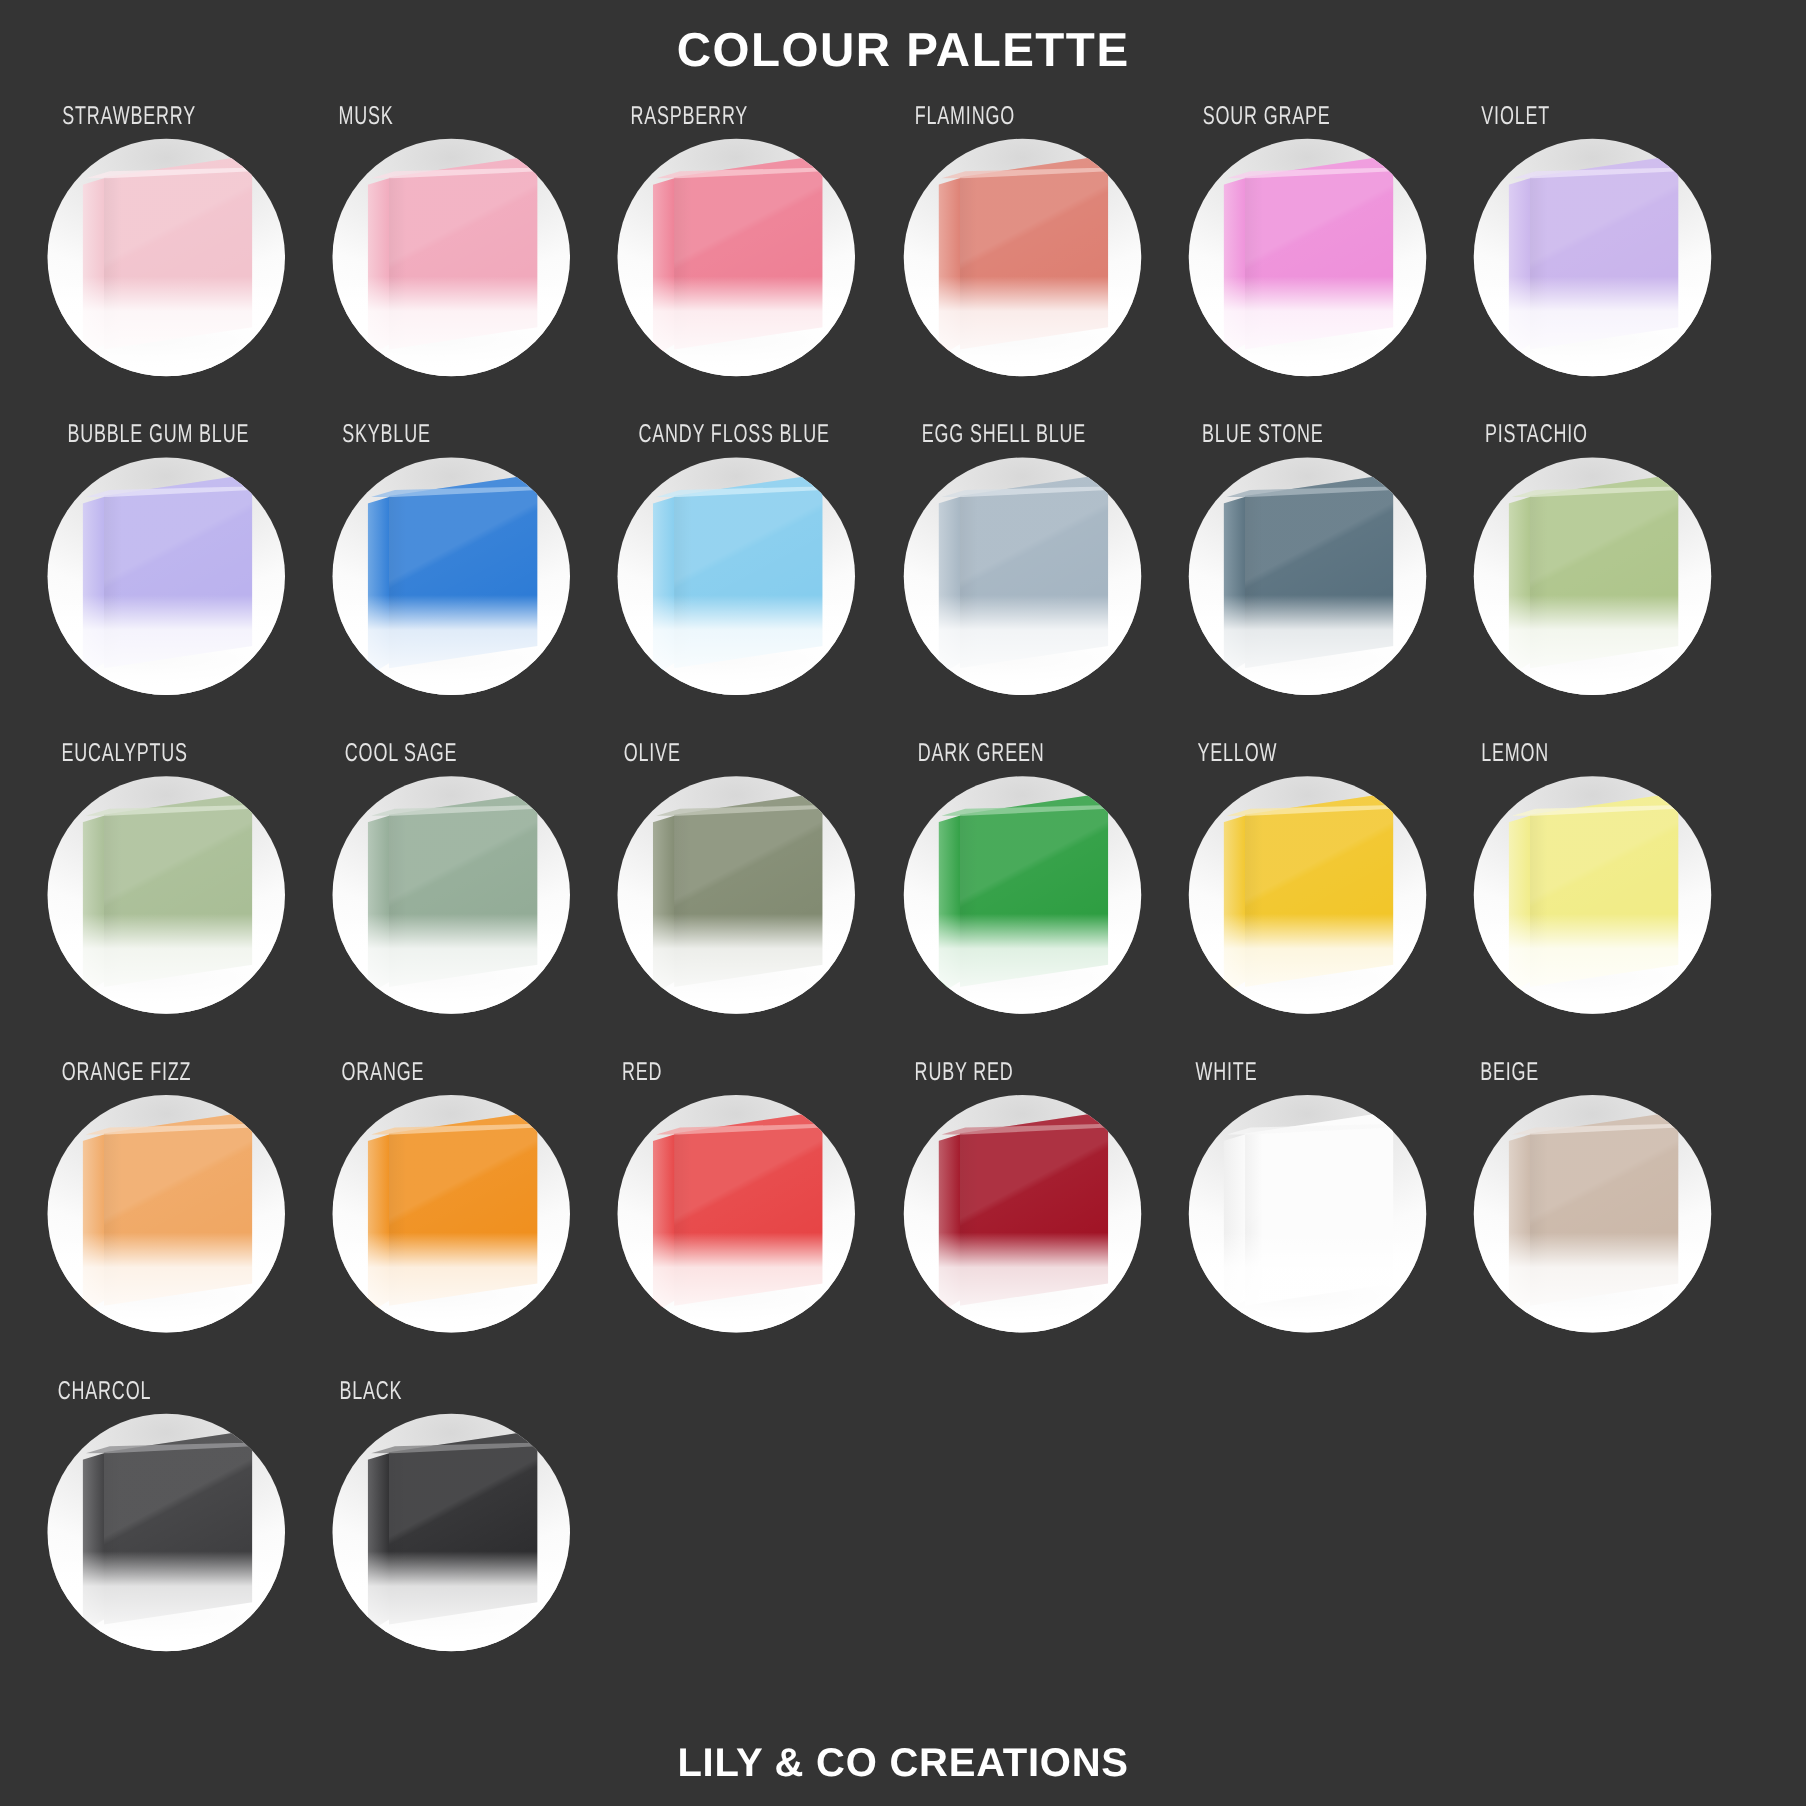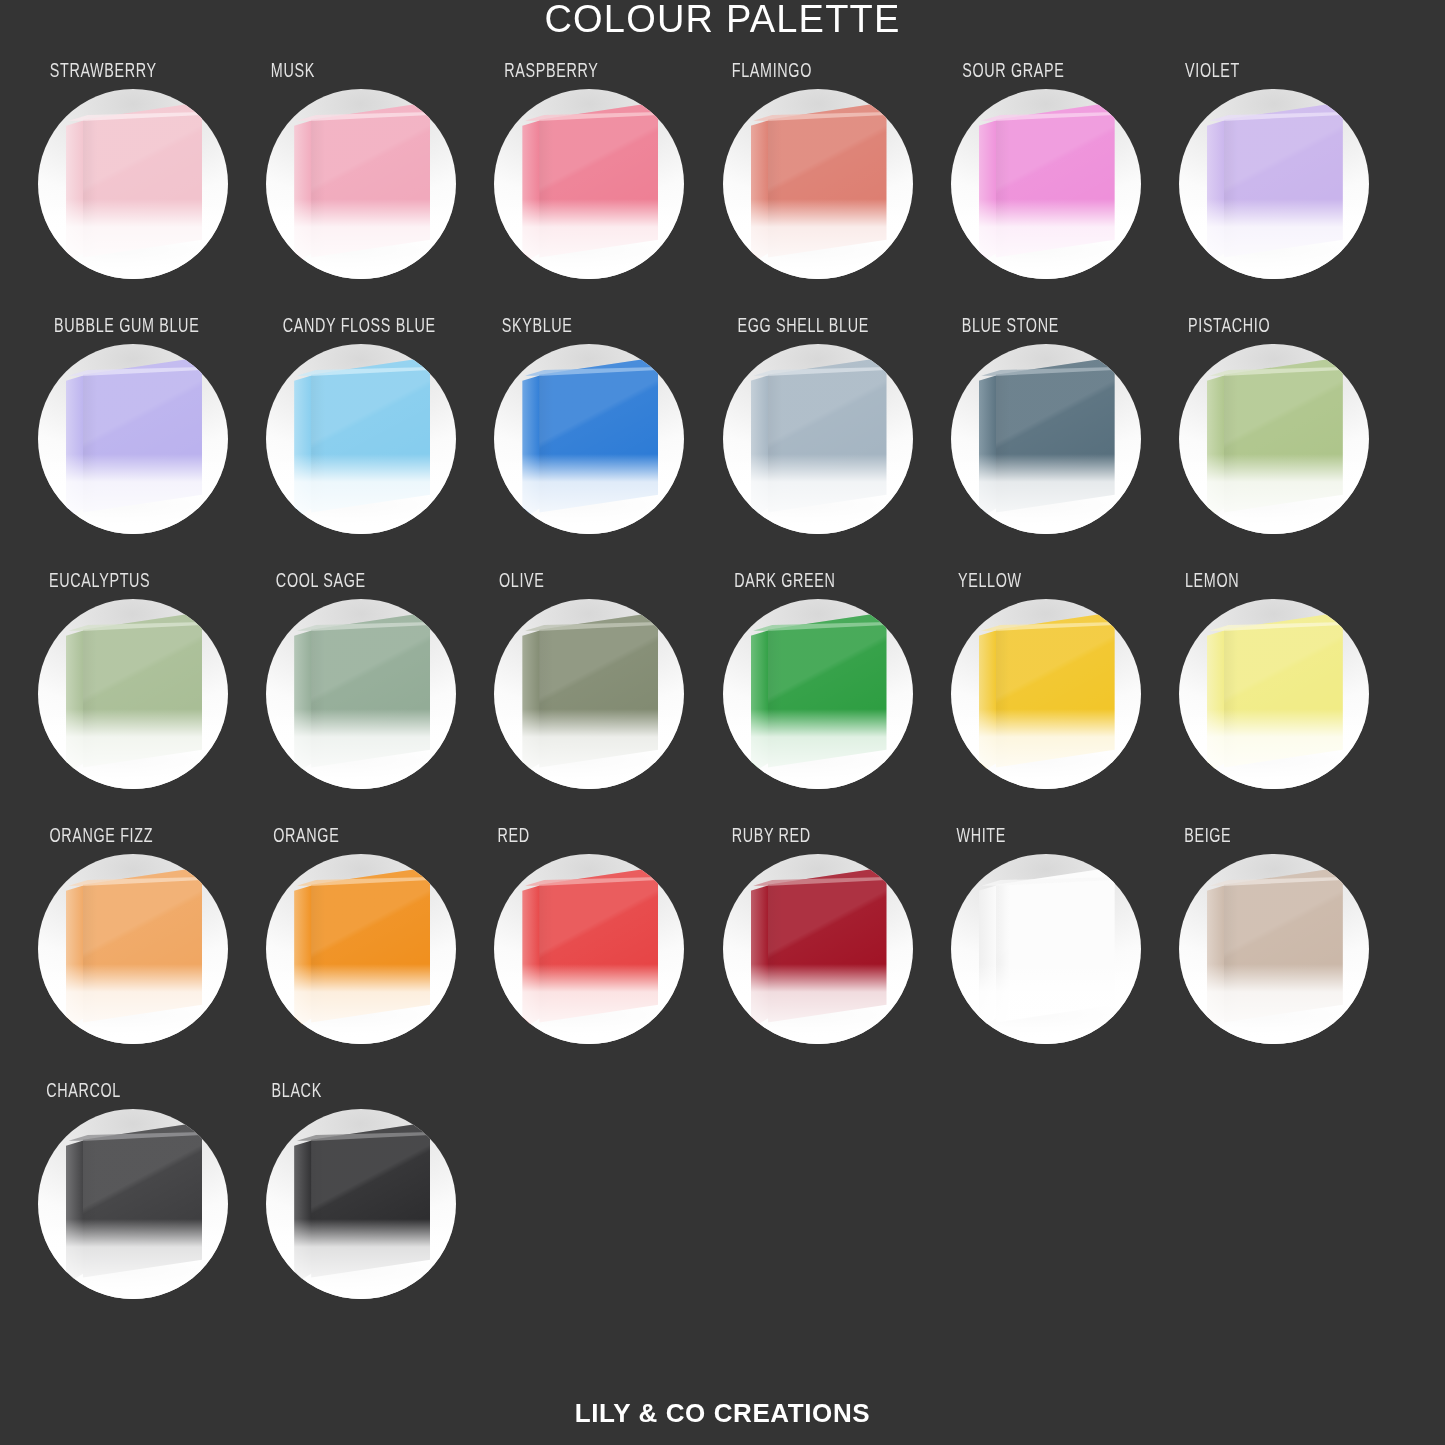--- a/index.html
+++ b/index.html
@@ -14,22 +14,23 @@
     background: #343434;
     font-family: "Liberation Sans", sans-serif;
     position: relative;
   }
 
   
   #page-title {
     text-align: center;
     color: #ffffff;
     font-size: 38px;
-    font-weight: normal;
+    font-weight: bold;
     letter-spacing: 1.2px;
+    padding-top: 22px;
     line-height: 1;
     font-family: "Liberation Sans", sans-serif;
   }
 
   
   #palette-grid {
     width: 1445px;
     padding: 0 38px;
     margin-top: 20px;
     display: grid;
@@ -160,21 +161,21 @@
   }
 
   
   #footer-brand {
     position: absolute;
     left: 0;
     right: 0;
     bottom: 16px;
     text-align: center;
     color: #ffffff;
-    font-size: 26px;
+    font-size: 32px;
     font-weight: bold;
     letter-spacing: 0.6px;
     font-family: "Liberation Sans", sans-serif;
   }
 </style>
 </head>
 <body>
 
 <h1 id="page-title">COLOUR PALETTE</h1>
 
@@ -264,46 +265,46 @@
           <div class="sheet-shadow"></div>
           <div class="sheet-edge" style="background: linear-gradient(to right, rgb(212, 206, 244), rgb(187, 178, 238));"></div>
           <div class="sheet-face" style="background: linear-gradient(115deg, rgb(187, 178, 238) 0%, rgb(187, 178, 238) 100%);"></div>
           <div class="sheet-face-outline"></div>
           <div class="sheet-top" style="background: rgb(227, 223, 248);"></div>
           <div class="sheet-gloss"></div>
         </div>
       </div>
     </div>
     <div class="swatch-cell">
+      <div class="swatch-label">SKYBLUE</div>
+      <div class="swatch-circle">
+        <div class="sheet">
+          <div class="sheet-shadow"></div>
+          <div class="sheet-edge" style="background: linear-gradient(to right, rgb(111, 167, 228), rgb(46, 124, 214));"></div>
+          <div class="sheet-face" style="background: linear-gradient(115deg, rgb(46, 124, 214) 0%, rgb(46, 124, 214) 100%);"></div>
+          <div class="sheet-face-outline"></div>
+          <div class="sheet-top" style="background: rgb(146, 188, 235);"></div>
+          <div class="sheet-gloss"></div>
+        </div>
+      </div>
+    </div>
+    <div class="swatch-cell">
       <div class="swatch-label">CANDY FLOSS BLUE</div>
       <div class="swatch-circle">
         <div class="sheet">
           <div class="sheet-shadow"></div>
           <div class="sheet-edge" style="background: linear-gradient(to right, rgb(174, 222, 244), rgb(134, 205, 238));"></div>
           <div class="sheet-face" style="background: linear-gradient(115deg, rgb(134, 205, 238) 0%, rgb(134, 205, 238) 100%);"></div>
           <div class="sheet-face-outline"></div>
           <div class="sheet-top" style="background: rgb(200, 233, 248);"></div>
           <div class="sheet-gloss"></div>
         </div>
       </div>
     </div>
     <div class="swatch-cell">
-      <div class="swatch-label">SKYBLUE</div>
-      <div class="swatch-circle">
-        <div class="sheet">
-          <div class="sheet-shadow"></div>
-          <div class="sheet-edge" style="background: linear-gradient(to right, rgb(111, 167, 228), rgb(46, 124, 214));"></div>
-          <div class="sheet-face" style="background: linear-gradient(115deg, rgb(46, 124, 214) 0%, rgb(46, 124, 214) 100%);"></div>
-          <div class="sheet-face-outline"></div>
-          <div class="sheet-top" style="background: rgb(146, 188, 235);"></div>
-          <div class="sheet-gloss"></div>
-        </div>
-      </div>
-    </div>
-    <div class="swatch-cell">
       <div class="swatch-label">EGG SHELL BLUE</div>
       <div class="swatch-circle">
         <div class="sheet">
           <div class="sheet-shadow"></div>
           <div class="sheet-edge" style="background: linear-gradient(to right, rgb(196, 207, 216), rgb(165, 181, 194));"></div>
           <div class="sheet-face" style="background: linear-gradient(115deg, rgb(165, 181, 194) 0%, rgb(165, 181, 194) 100%);"></div>
           <div class="sheet-face-outline"></div>
           <div class="sheet-top" style="background: rgb(214, 222, 228);"></div>
           <div class="sheet-gloss"></div>
         </div>

